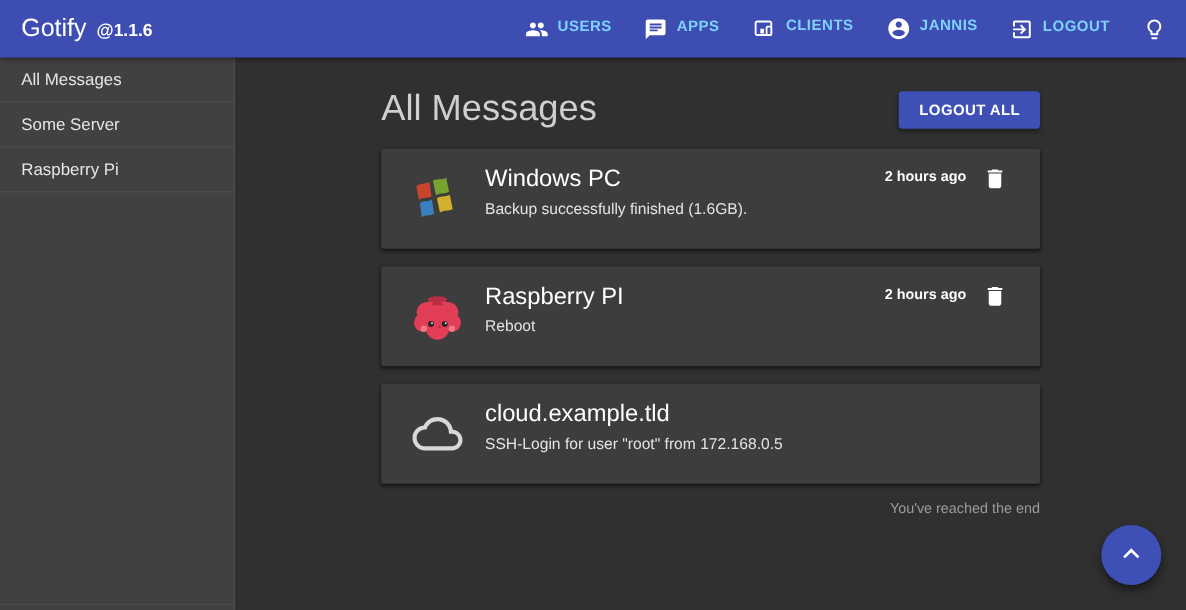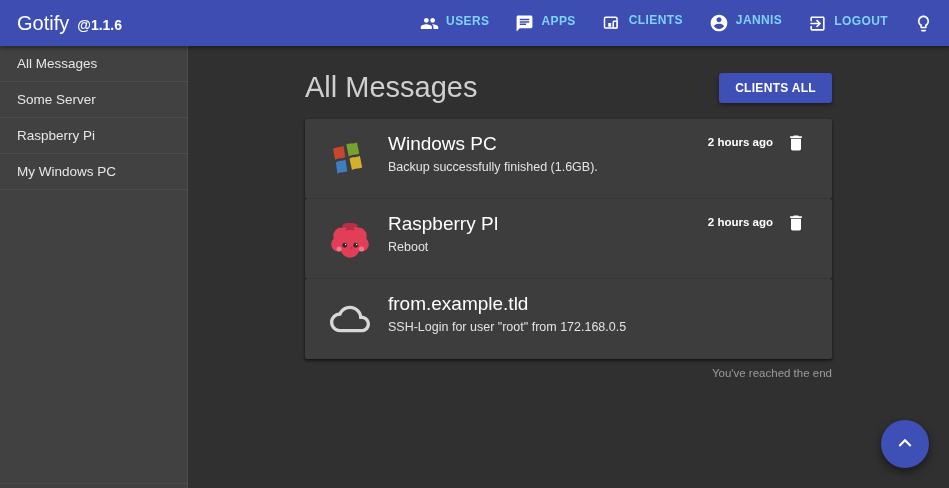--- a/index.html
+++ b/index.html
@@ -61,21 +61,21 @@
   }
   .page-title { font-size:29px; font-weight:400; color:#cfcfcf; }
   .delete-all {
     background:#3e4fb5; color:#fff; border:none; border-radius:3px;
     font-family:inherit; font-size:12px; font-weight:700; letter-spacing:.3px;
     padding:0 16px; height:30px; cursor:pointer;
     box-shadow:0 2px 4px rgba(0,0,0,.4);
   }
 
   .card {
-    background:#3d3d3d; border-radius:2px; height:80px; 
+    background:#3d3d3d; border-radius:2px; height:80px; margin-bottom:14px;
     box-shadow:0 1px 3px rgba(0,0,0,.45), 0 2px 3px rgba(0,0,0,.3);
     display:flex; align-items:stretch;
   }
   .card-icon {
     width:46px; margin-left:22px; display:flex; align-items:center; justify-content:center;
     flex:0 0 auto;
   }
   .card-text { flex:1 1 auto; padding:13px 0 0 15px; min-width:0; }
   .card-title { font-size:19px; font-weight:400; color:#ffffff; line-height:24px; }
   .card-body  { font-size:12.5px; color:#e3e3e3; line-height:17px; margin-top:3px; }
@@ -158,31 +158,28 @@
 <aside class="sidebar">
   <div class="side-item">
     <span>All Messages</span>
   </div>
   <div class="side-item">
     <span>Some Server</span>
   </div>
   <div class="side-item">
     <span>Raspberry Pi</span>
   </div>
-  <div class="side-item">
-    <span>My Windows PC</span>
-  </div>
   <div class="side-divider-bottom"></div>
 </aside>
 
 <main class="main">
   <div class="content">
     <div class="page-head">
       <h1 class="page-title">All Messages</h1>
-      <button class="delete-all">CLIENTS ALL</button>
+      <button class="delete-all">LOGOUT ALL</button>
     </div>
 
     <div class="card">
       <div class="card-icon">
         <svg width="46" height="46" viewBox="0 0 40 40">
           <g transform="rotate(-10 20 20)">
             <path d="M7,9 C10,6.8 13,9 16.5,7.6 L16.2,17.6 C13,19 10,16.8 7.2,18.6 Z" fill="#c9452e"></path>
             <path d="M19,7 C22,5.8 25,8 28.5,6.6 L28.8,16.6 C25.6,18 22.6,15.8 19.4,17.6 Z" fill="#77a22d"></path>
             <path d="M7.4,21 C10.2,19 13.2,21.2 16.1,19.8 L15.8,29.8 C12.8,31.2 9.8,29 7,30.8 Z" fill="#3c7fc0"></path>
             <path d="M19.6,19.8 C22.4,18 25.4,20.2 28.9,18.8 L29.2,28.8 C26,30.2 23,28 20,29.8 Z" fill="#d3af2e"></path>
@@ -244,21 +241,21 @@
       </div>
     </div>
 
     <div class="card">
       <div class="card-icon">
         <svg width="46" height="40" viewBox="0 0 24 24" fill="#d8d8d8">
             <path d="M19.35 10.04C18.67 6.59 15.64 4 12 4 9.11 4 6.6 5.64 5.35 8.04 2.34 8.36 0 10.91 0 14c0 3.31 2.69 6 6 6h13c2.76 0 5-2.24 5-5 0-2.64-2.05-4.78-4.65-4.96zM19 18H6c-2.21 0-4-1.79-4-4s1.79-4 4-4h.71C7.37 7.69 9.48 6 12 6c3.04 0 5.5 2.46 5.5 5.5v.5H19c1.66 0 3 1.34 3 3s-1.34 3-3 3z"></path>
           </svg>
       </div>
       <div class="card-text">
-        <div class="card-title">from.example.tld</div>
+        <div class="card-title">cloud.example.tld</div>
         <div class="card-body">SSH-Login for user "root" from 172.168.0.5</div>
       </div>
     </div>
 
     <div class="end-text">You've reached the end</div>
   </div>
 </main>
 
 <button class="fab">
   <span>

